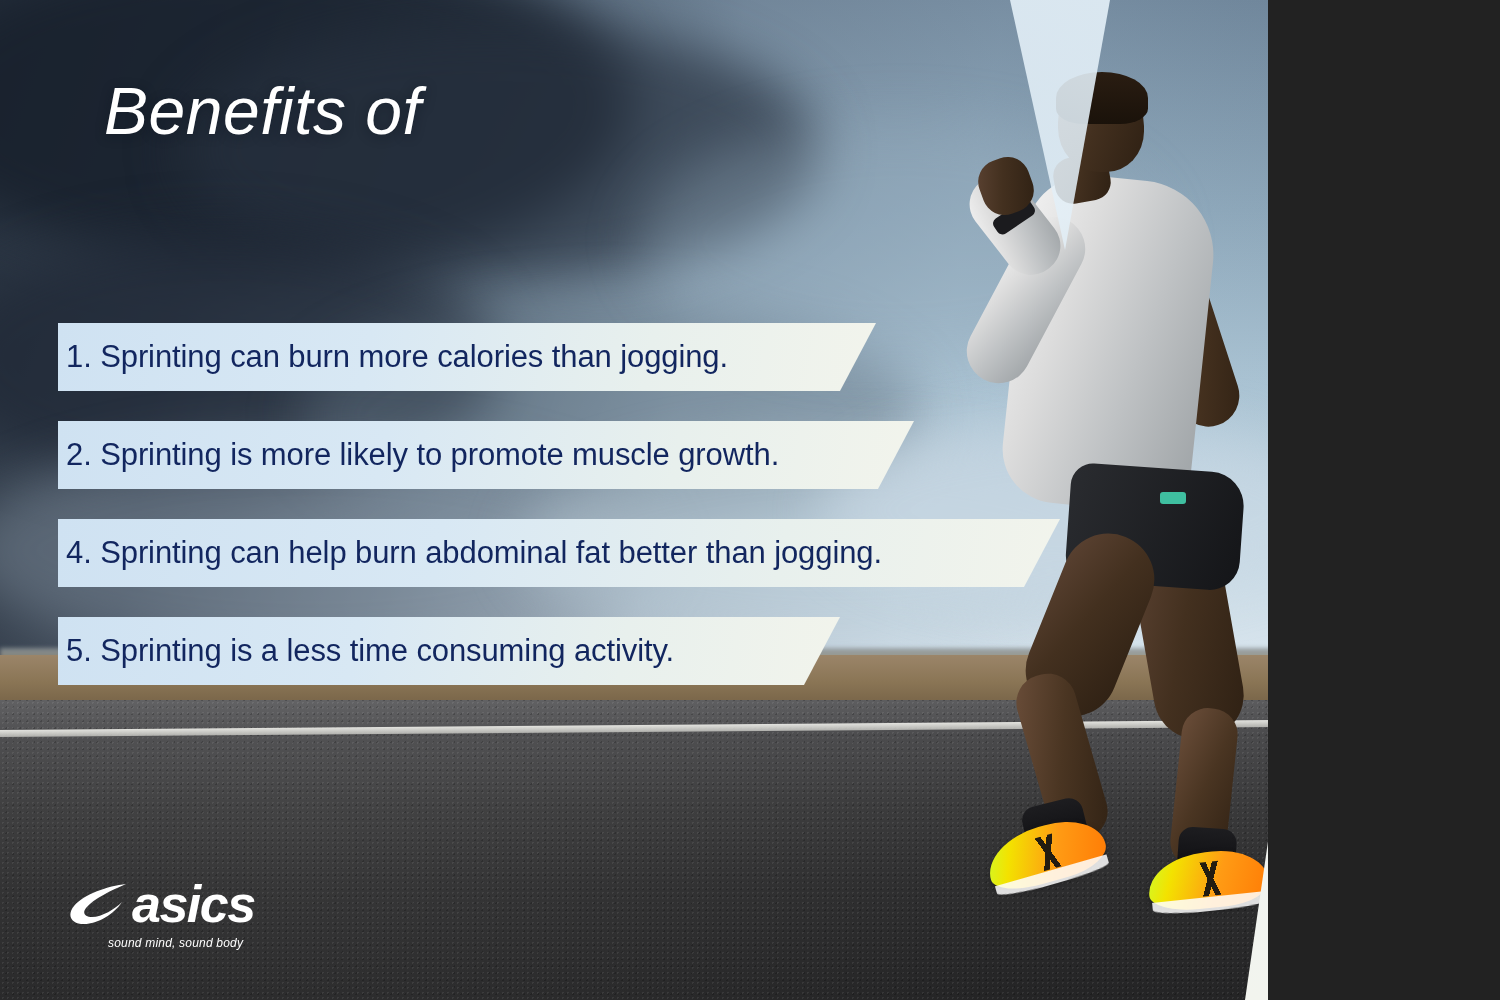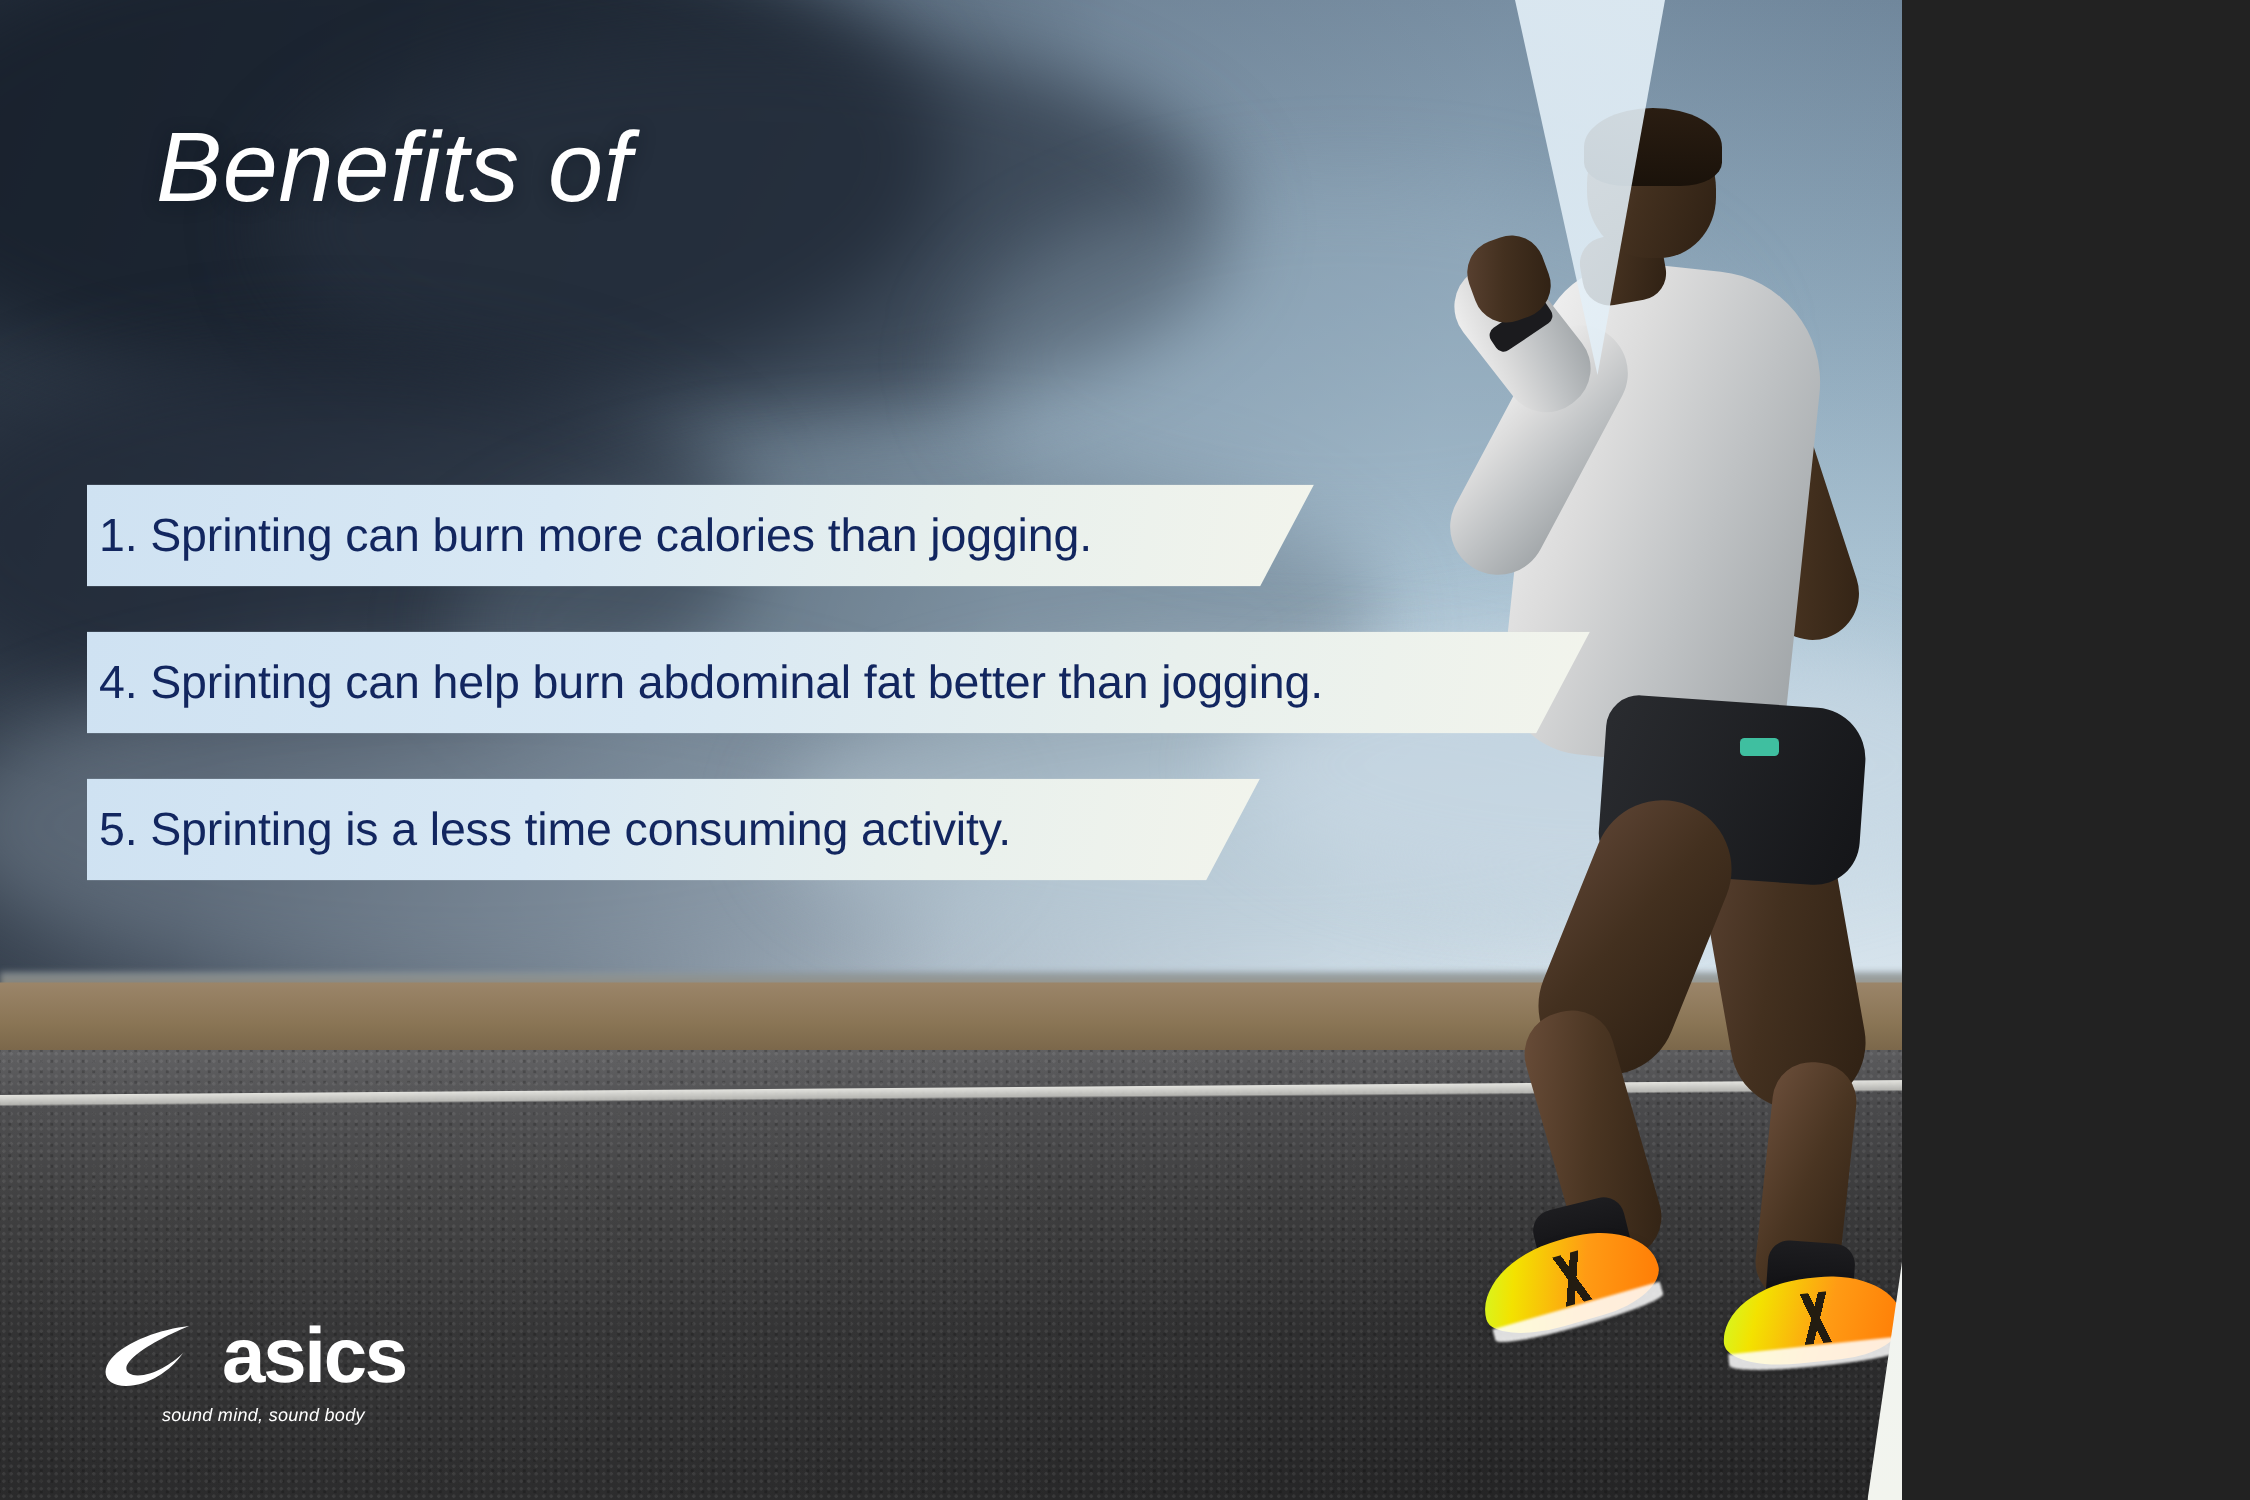--- a/index.html
+++ b/index.html
@@ -193,22 +193,22 @@
   .b1 { width: 818px;  clip-path: polygon(0 0, 100% 0, calc(100% - 36px) 100%, 0 100%); }
   .b2 { width: 856px;  clip-path: polygon(0 0, 100% 0, calc(100% - 36px) 100%, 0 100%); }
   .b3 { width: 790px;  clip-path: polygon(0 0, 100% 0, calc(100% - 36px) 100%, 0 100%); }
   .b4 { width: 1002px; clip-path: polygon(0 0, 100% 0, calc(100% - 36px) 100%, 0 100%); }
   .b5 { width: 782px;  clip-path: polygon(0 0, 100% 0, calc(100% - 36px) 100%, 0 100%); }
 
   
   .logo-block { position:absolute; left:68px; top:878px; }
   .logo-row { display:flex; align-items:center; }
   .asics-word {
-    color:#ffffff; font-size:52px; font-weight:700; 
-    letter-spacing:-1.5px; line-height:1; margin-left:18px;
+    color:#ffffff; font-size:52px; font-weight:700; font-style:italic;
+    letter-spacing:-1.5px; line-height:1; margin-left:2px;
   }
   .asics-mark { width:62px; height:44px; }
   .tagline {
     color:#ffffff; font-size:12px; font-style:italic; font-weight:400;
     margin-top:6px; margin-left:40px; letter-spacing:.2px;
   }
 </style>
 </head>
 <body>
 
@@ -273,20 +273,23 @@
   </div>
 
   <div class="title">
     <div class="title-line1">Benefits of</div>
   </div>
 
   <div class="banners">
     <div class="banner b1">
       <span class="banner-text">1. Sprinting can burn more calories than jogging.</span>
     </div>
+    <div class="banner b2">
+      <span class="banner-text">2. Sprinting is more likely to promote muscle growth.</span>
+    </div>
     <div class="banner b4">
       <span class="banner-text">4. Sprinting can help burn abdominal fat better than jogging.</span>
     </div>
     <div class="banner b5">
       <span class="banner-text">5. Sprinting is a less time consuming activity.</span>
     </div>
   </div>
 
   <div class="logo-block">
     <div class="logo-row">

